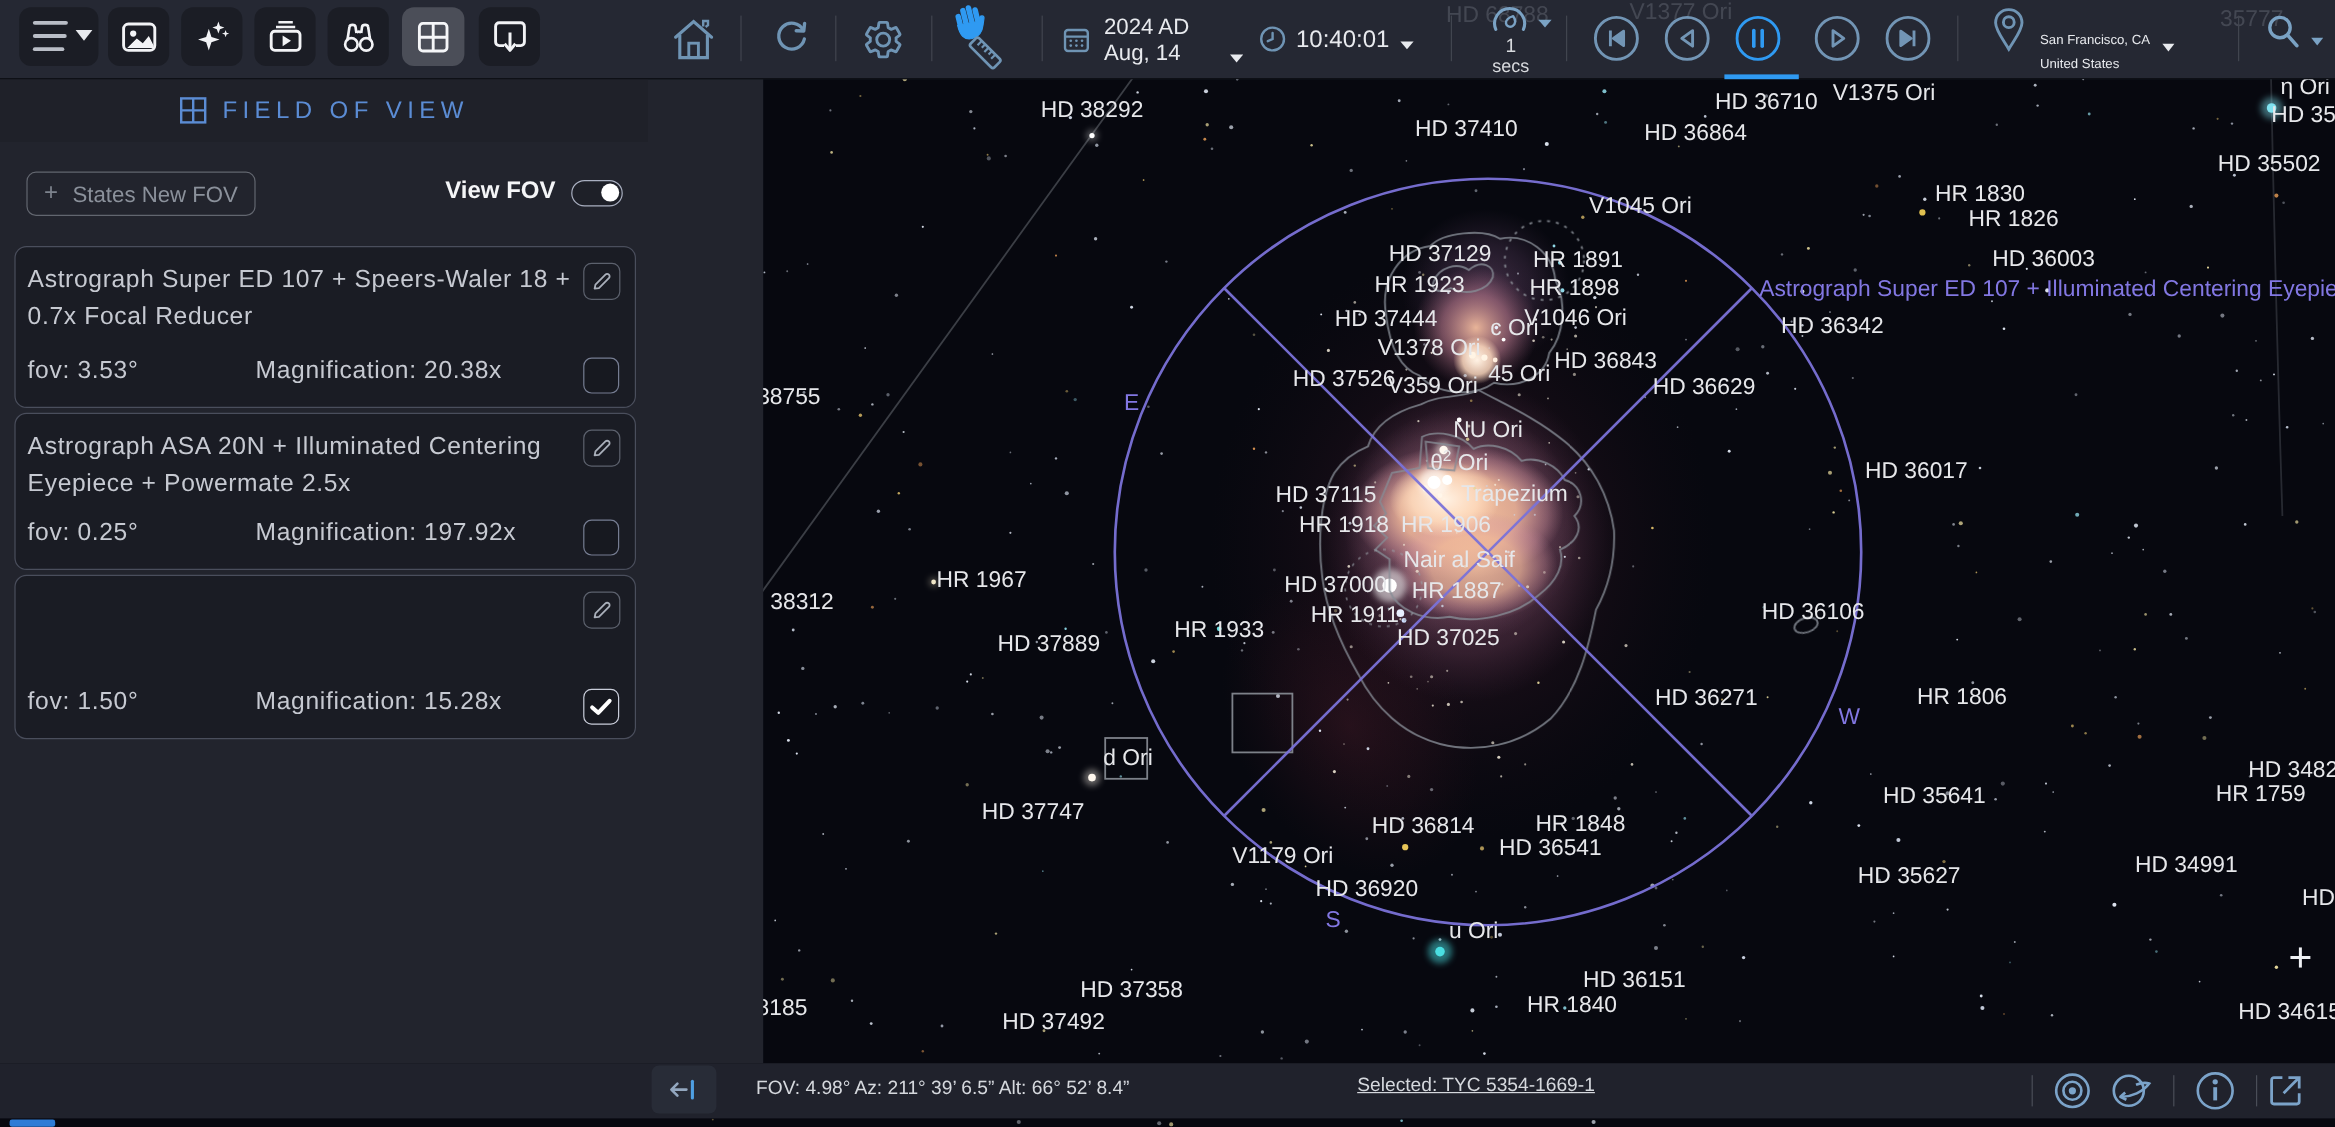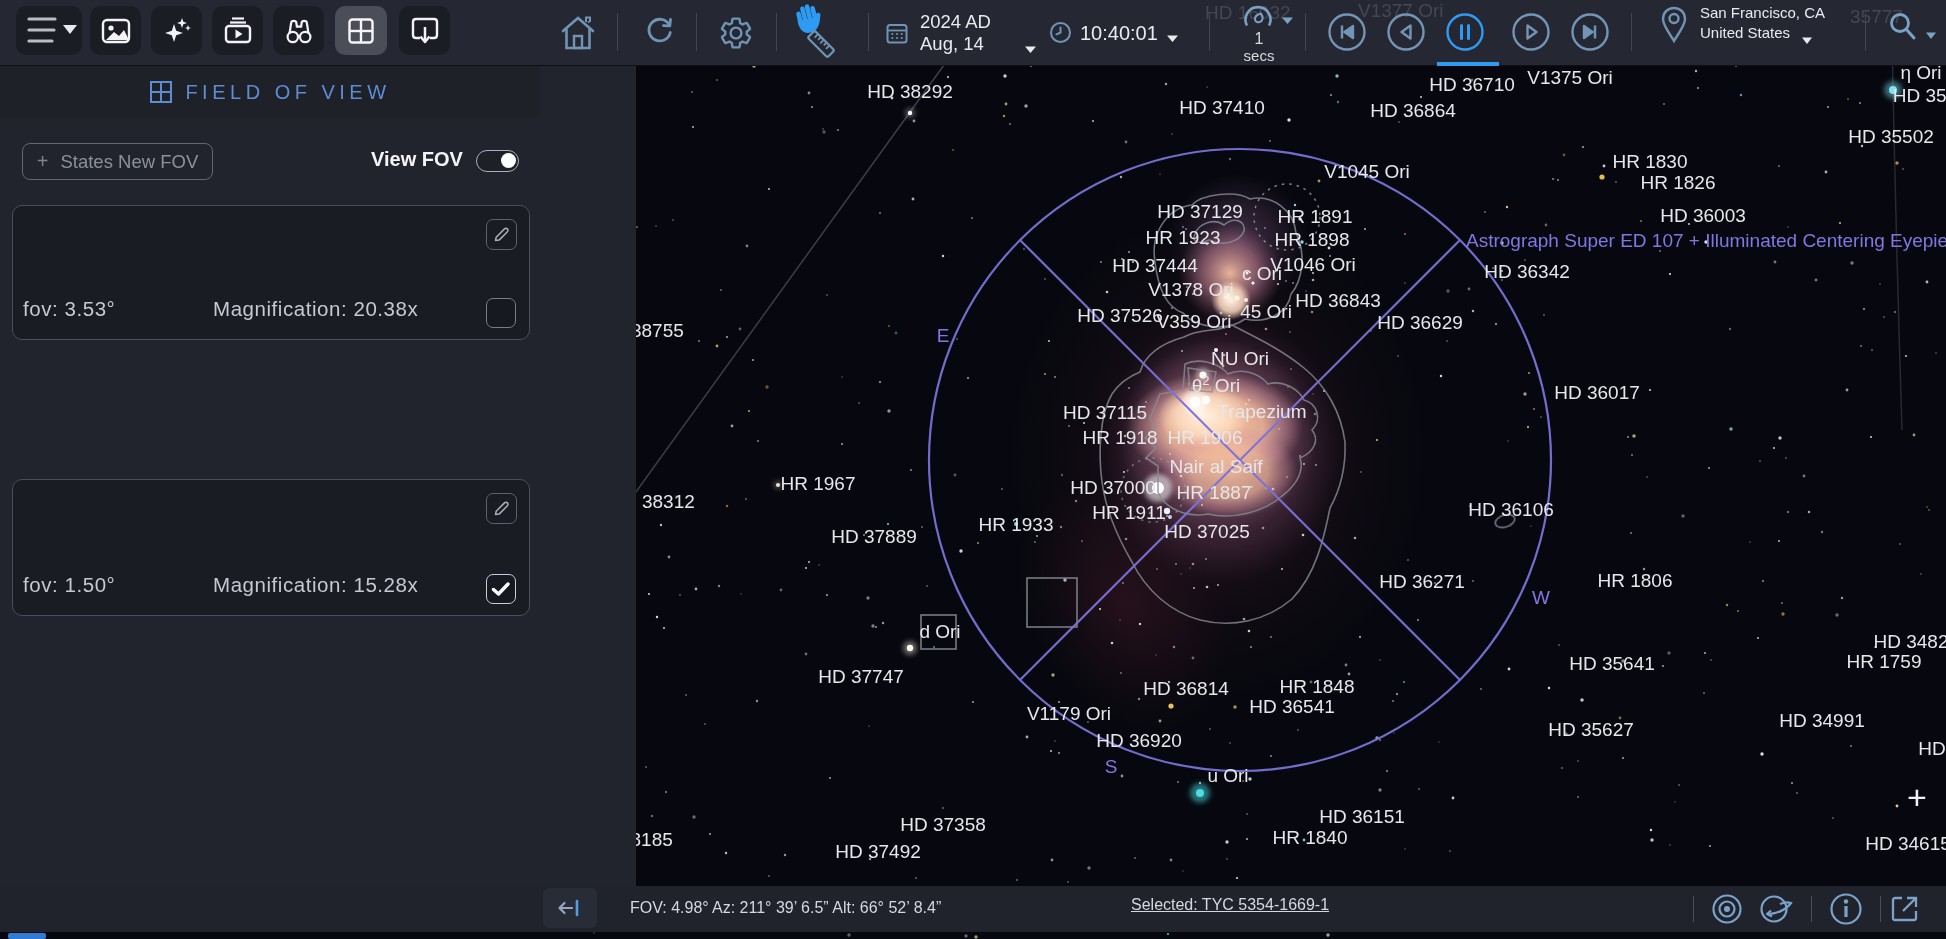--- a/index.html
+++ b/index.html
@@ -729,22 +729,34 @@
         </svg>
         <span>FIELD OF VIEW</span>
       </div>
 <div id="createbtn">
         <span style="font-size:20px;color:#7d838d;">+</span>
         <span>States New FOV</span>
       </div>
 <div id="viewfov">View FOV</div>
 <div id="toggle"></div>
 <div class="card" style="top:139px;height:135px;">
+<div class="ctitle">Astrograph Super ED 107 + Speers-Waler 18 +<br>0.7x Focal Reducer</div>
 <div class="cfov" style="bottom:18px;">fov: 3.53°</div>
 <div class="cmag" style="bottom:18px;">Magnification: 20.38x</div>
+<div class="editbtn">
+          <svg width="17" height="17" viewBox="0 0 17 17" fill="none">
+            <path d="M2.5 14.5 L3.2 11.2 L11.5 2.9 C12.3 2.1 13.6 2.1 14.4 2.9 C15.2 3.7 15.2 5 14.4 5.8 L6.1 14.1 L2.5 14.5 Z" stroke="#a9afba" stroke-width="1.5" fill="none" stroke-linejoin="round"></path>
+          </svg>
+        </div>
+<div class="cbox" style="bottom:11px;"></div>
+</div>
+      <div class="card" style="top:278px;height:131px;">
+<div class="ctitle">Astrograph ASA 20N + Illuminated Centering<br>Eyepiece + Powermate 2.5x</div>
+<div class="cfov" style="bottom:18px;">fov: 0.25°</div>
+<div class="cmag" style="bottom:18px;">Magnification: 197.92x</div>
 <div class="editbtn">
           <svg width="17" height="17" viewBox="0 0 17 17" fill="none">
             <path d="M2.5 14.5 L3.2 11.2 L11.5 2.9 C12.3 2.1 13.6 2.1 14.4 2.9 C15.2 3.7 15.2 5 14.4 5.8 L6.1 14.1 L2.5 14.5 Z" stroke="#a9afba" stroke-width="1.5" fill="none" stroke-linejoin="round"></path>
           </svg>
         </div>
 <div class="cbox" style="bottom:11px;"></div>
 </div>
       <div class="card" style="top:413px;height:137px;">
 <div class="cfov" style="bottom:18px;">fov: 1.50°</div>
 <div class="cmag" style="bottom:18px;">Magnification: 15.28x</div>
@@ -844,21 +856,21 @@
           <line x1="3" y1="14" x2="25" y2="14" stroke="#f5f6f8" stroke-width="2.4"></line>
         </svg>
       </div>
 <div class="tbtn" style="left:399px;width:51px;display:flex;align-items:center;justify-content:center;">
         <svg width="30" height="30" viewBox="0 0 30 30" fill="none">
           <path d="M10 22 H6 C4.3 22 3 20.7 3 19 V6 C3 4.3 4.3 3 6 3 H24 C25.7 3 27 4.3 27 6 V19 C27 20.7 25.7 22 24 22 H20" stroke="#f2f3f6" stroke-width="2.4" fill="none"></path>
           <line x1="15" y1="11" x2="15" y2="25" stroke="#f2f3f6" stroke-width="2.5"></line>
           <path d="M10.5 20.5 L15 26 L19.5 20.5" stroke="#f2f3f6" stroke-width="2.5" fill="none" stroke-linejoin="round"></path>
         </svg>
       </div>
-<div class="faintlab" style="left:1205px;top:2px;">HD 16032</div>
+<div class="faintlab" style="left:1205px;top:2px;">HD 68788</div>
 <div class="faintlab" style="left:1358px;top:0px;">V1377 Ori</div>
 <div class="faintlab" style="left:1850px;top:6px;">35777</div>
 <div class="ticon" style="left:558px;top:14px;"><svg width="40" height="38" viewBox="0 0 40 38" fill="none">
           <path d="M5 17 L20 4 L35 17" stroke="#6f94b4" stroke-width="2.6" fill="none" stroke-linecap="round"></path>
           <path d="M8.5 15 V34 H31.5 V15" stroke="#6f94b4" stroke-width="2.6" fill="none"></path>
           <rect x="16" y="22" width="8" height="12" stroke="#6f94b4" stroke-width="2.4" fill="none"></rect>
           <path d="M28 8 V3.5 H32 V7 L30 8.5" stroke="#6f94b4" stroke-width="2" fill="none"></path>
         </svg></div>
 <div class="tdiv" style="left:617px;"></div>
 <div class="tdiv" style="left:696px;"></div>
@@ -950,21 +962,21 @@
         </svg></div>
 <div class="ticon" style="left:1571px;top:13px;"><svg width="38" height="38" viewBox="0 0 38 38" fill="none">
           <circle cx="19" cy="19" r="17.5" stroke="#7295b5" stroke-width="2.4"></circle>
           <path d="M24 12.5 V25.5 M13 13 L21.5 19 L13 25 Z" stroke="#7295b5" stroke-width="2.4" fill="#7295b5" stroke-linejoin="round"></path>
         </svg></div>
 <div style="position:absolute;left:1437px;top:62px;width:62px;height:4px;background:#2f9af2;"></div>
 <div class="ticon" style="left:1658px;top:5px;"><svg width="32" height="40" viewBox="0 0 32 40" fill="none">
           <path d="M16 3 C22.5 3 27 7.8 27 14 C27 20.5 20 29 16 36 C12 29 5 20.5 5 14 C5 7.8 9.5 3 16 3 Z" stroke="#6f94b4" stroke-width="2.4" fill="none"></path>
           <circle cx="16" cy="13.5" r="4.5" stroke="#6f94b4" stroke-width="2.4" fill="none"></circle>
         </svg></div>
-<div class="ticon" style="left:1700px;top:3px;color:#e8eaee;font-size:15px;line-height:20px;">San Francisco, CA<br>United States</div>
+<div class="ticon" style="left:1700px;top:24px;color:#e8eaee;font-size:11px;line-height:20px;">San Francisco, CA<br>United States</div>
 <div class="ticon" style="left:1801px;top:31px;"><svg width="12" height="9" viewBox="0 0 12 9" fill="none">
           <path d="M1 1.5 L11 1.5 L6.0 8 Z" fill="#e8eaee"></path>
         </svg></div>
 <div class="ticon" style="left:1886px;top:10px;"><svg width="34" height="34" viewBox="0 0 34 34" fill="none">
           <circle cx="14" cy="13" r="8.5" stroke="#7aa2c4" stroke-width="2.8"></circle>
           <line x1="20.5" y1="19.5" x2="28" y2="28" stroke="#7aa2c4" stroke-width="3" stroke-linecap="round"></line>
         </svg></div>
 <div class="ticon" style="left:1925px;top:26px;"><svg width="12" height="9" viewBox="0 0 12 9" fill="none">
           <path d="M1 1.5 L11 1.5 L6.0 8 Z" fill="#7aa2c4"></path>
         </svg></div>

